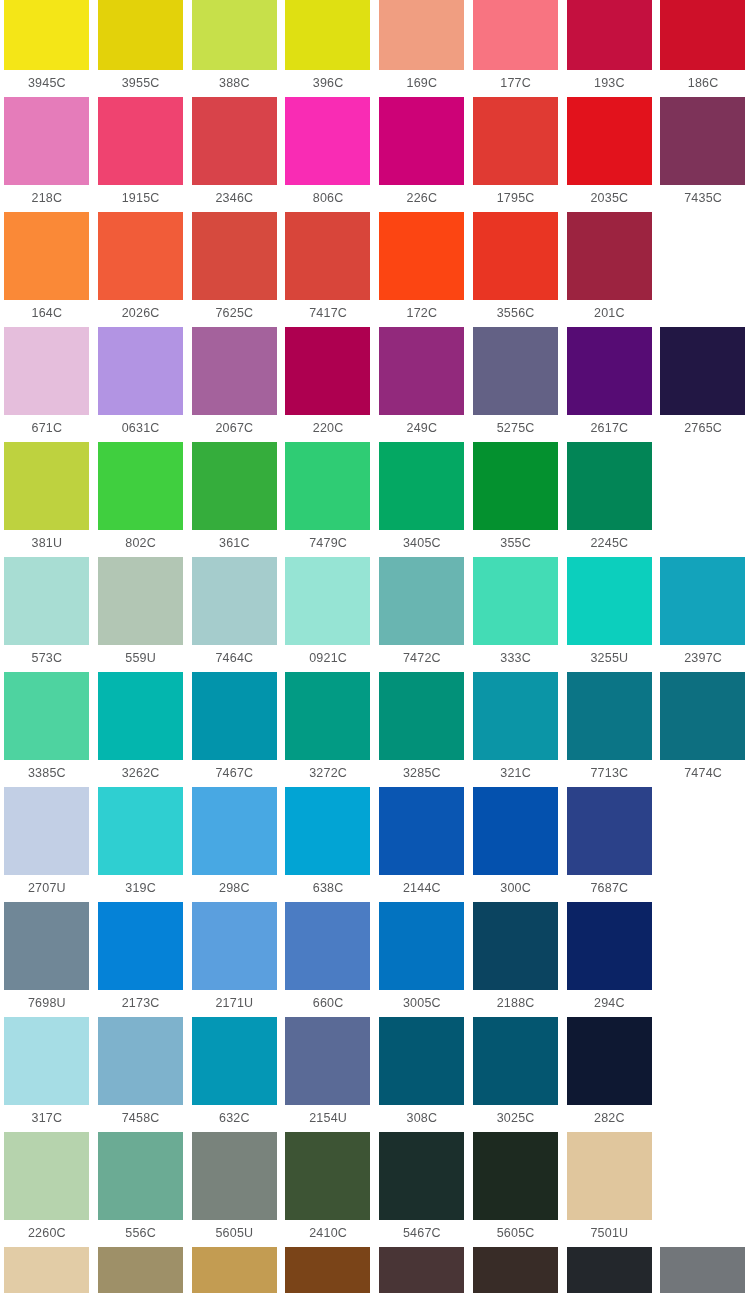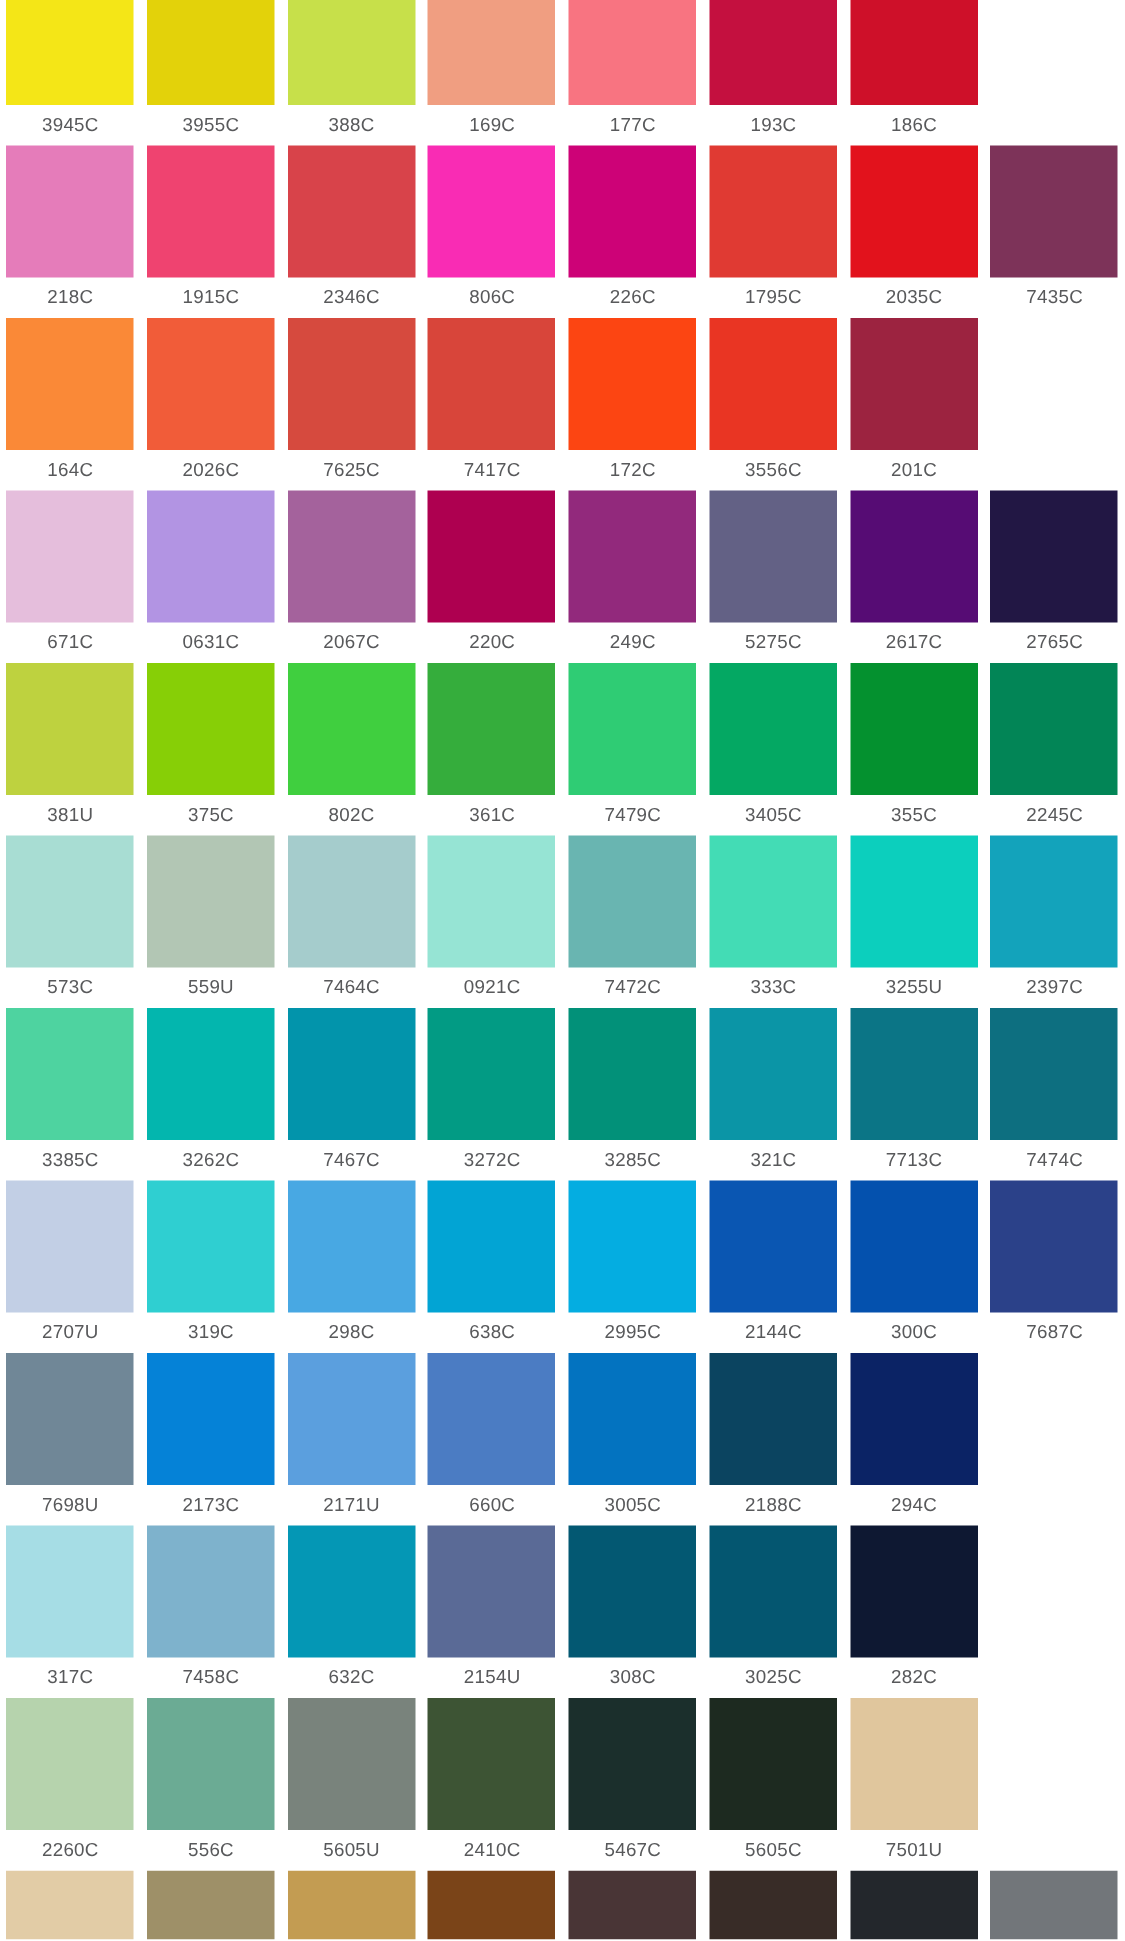--- a/index.html
+++ b/index.html
@@ -79,20 +79,24 @@
       </div>
       <div class="swatch-cell">
         <div class="swatch-chip" style="background-color: rgb(227, 210, 10);"></div>
         <div class="swatch-label">3955C</div>
       </div>
       <div class="swatch-cell">
         <div class="swatch-chip" style="background-color: rgb(199, 224, 74);"></div>
         <div class="swatch-label">388C</div>
       </div>
       <div class="swatch-cell">
+        <div class="swatch-chip" style="background-color: rgb(223, 224, 18);"></div>
+        <div class="swatch-label">396C</div>
+      </div>
+      <div class="swatch-cell">
         <div class="swatch-chip" style="background-color: rgb(240, 158, 129);"></div>
         <div class="swatch-label">169C</div>
       </div>
       <div class="swatch-cell">
         <div class="swatch-chip" style="background-color: rgb(248, 116, 129);"></div>
         <div class="swatch-label">177C</div>
       </div>
       <div class="swatch-cell">
         <div class="swatch-chip" style="background-color: rgb(196, 16, 63);"></div>
         <div class="swatch-label">193C</div>
@@ -199,24 +203,20 @@
         <div class="swatch-chip" style="background-color: rgb(34, 23, 68);"></div>
         <div class="swatch-label">2765C</div>
       </div>
     </div>
     <div class="swatch-row">
       <div class="swatch-cell">
         <div class="swatch-chip" style="background-color: rgb(190, 210, 63);"></div>
         <div class="swatch-label">381U</div>
       </div>
       <div class="swatch-cell">
-        <div class="swatch-chip" style="background-color: rgb(135, 207, 6);"></div>
-        <div class="swatch-label">375C</div>
-      </div>
-      <div class="swatch-cell">
         <div class="swatch-chip" style="background-color: rgb(64, 207, 63);"></div>
         <div class="swatch-label">802C</div>
       </div>
       <div class="swatch-cell">
         <div class="swatch-chip" style="background-color: rgb(53, 173, 60);"></div>
         <div class="swatch-label">361C</div>
       </div>
       <div class="swatch-cell">
         <div class="swatch-chip" style="background-color: rgb(47, 204, 116);"></div>
         <div class="swatch-label">7479C</div>
@@ -311,24 +311,20 @@
         <div class="swatch-chip" style="background-color: rgb(47, 207, 209);"></div>
         <div class="swatch-label">319C</div>
       </div>
       <div class="swatch-cell">
         <div class="swatch-chip" style="background-color: rgb(72, 168, 227);"></div>
         <div class="swatch-label">298C</div>
       </div>
       <div class="swatch-cell">
         <div class="swatch-chip" style="background-color: rgb(2, 164, 212);"></div>
         <div class="swatch-label">638C</div>
-      </div>
-      <div class="swatch-cell">
-        <div class="swatch-chip" style="background-color: rgb(4, 173, 225);"></div>
-        <div class="swatch-label">2995C</div>
       </div>
       <div class="swatch-cell">
         <div class="swatch-chip" style="background-color: rgb(10, 86, 178);"></div>
         <div class="swatch-label">2144C</div>
       </div>
       <div class="swatch-cell">
         <div class="swatch-chip" style="background-color: rgb(4, 81, 174);"></div>
         <div class="swatch-label">300C</div>
       </div>
       <div class="swatch-cell">

